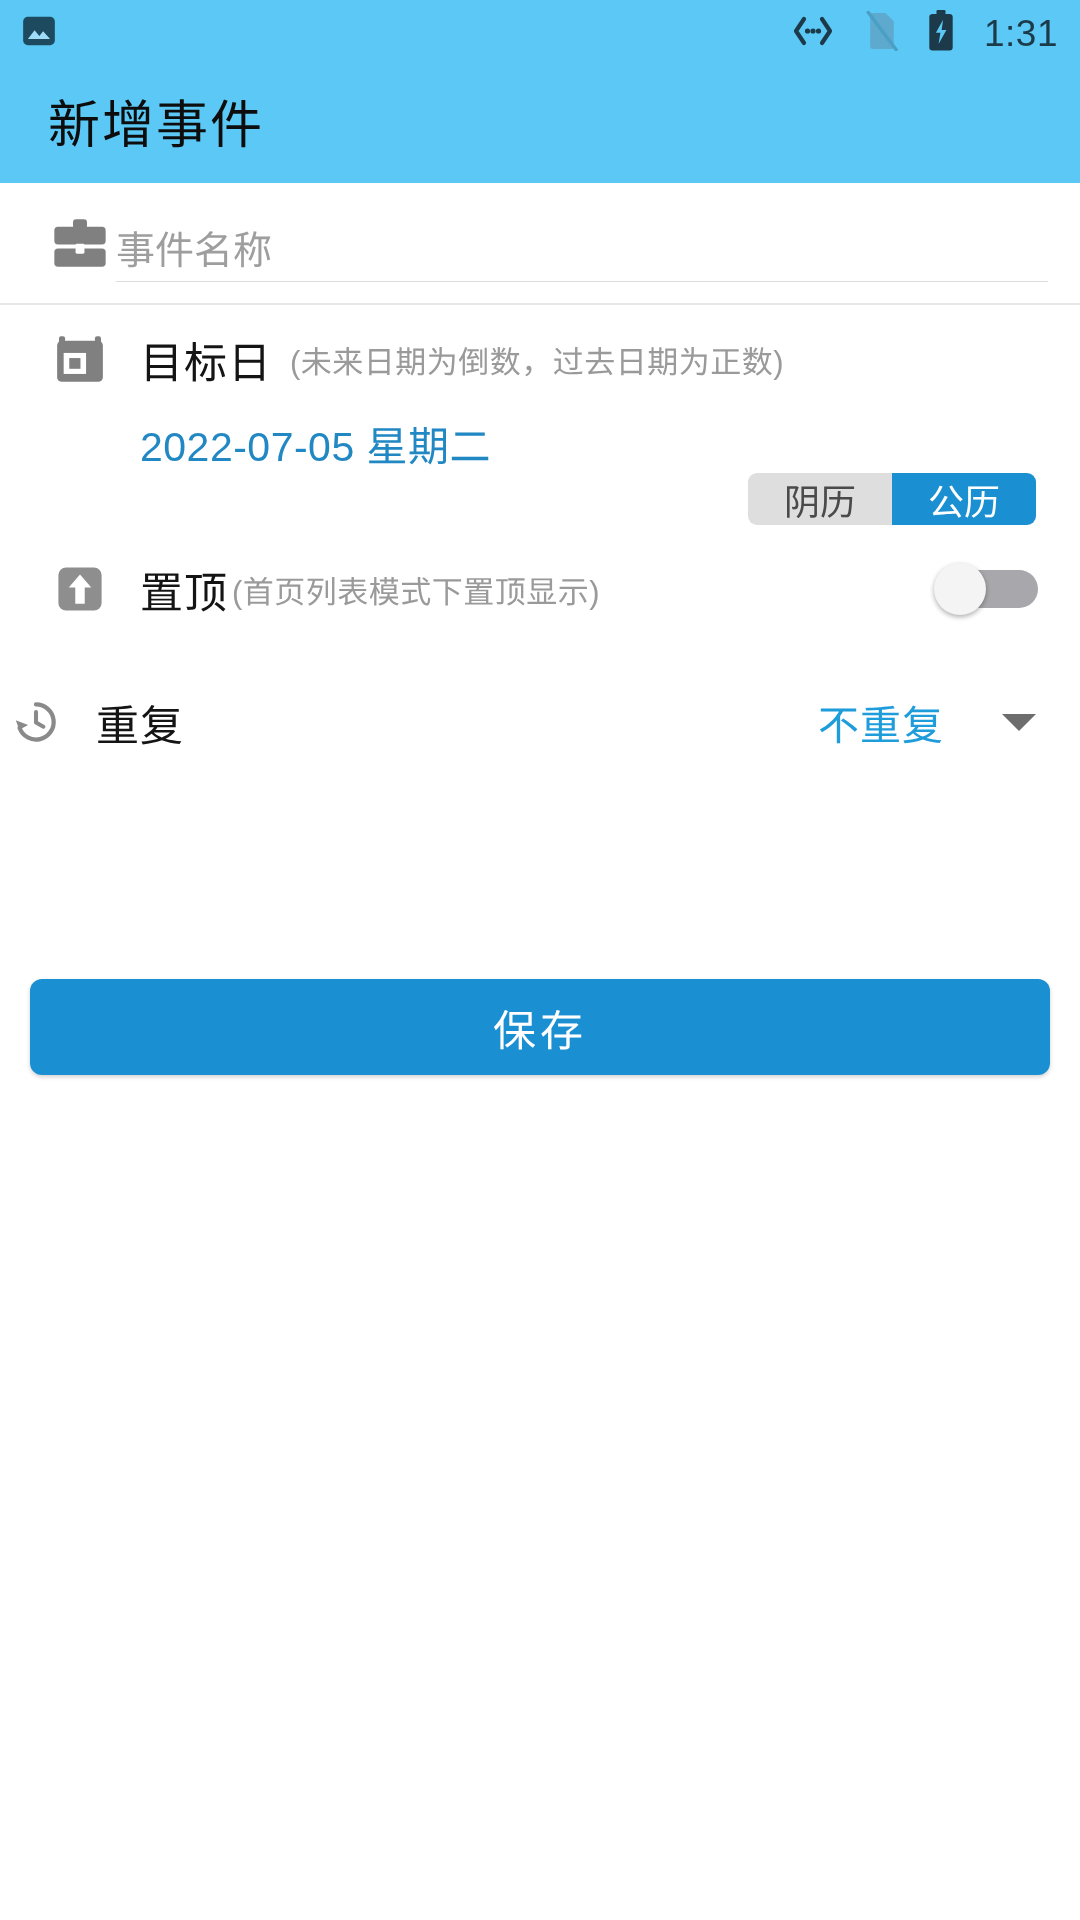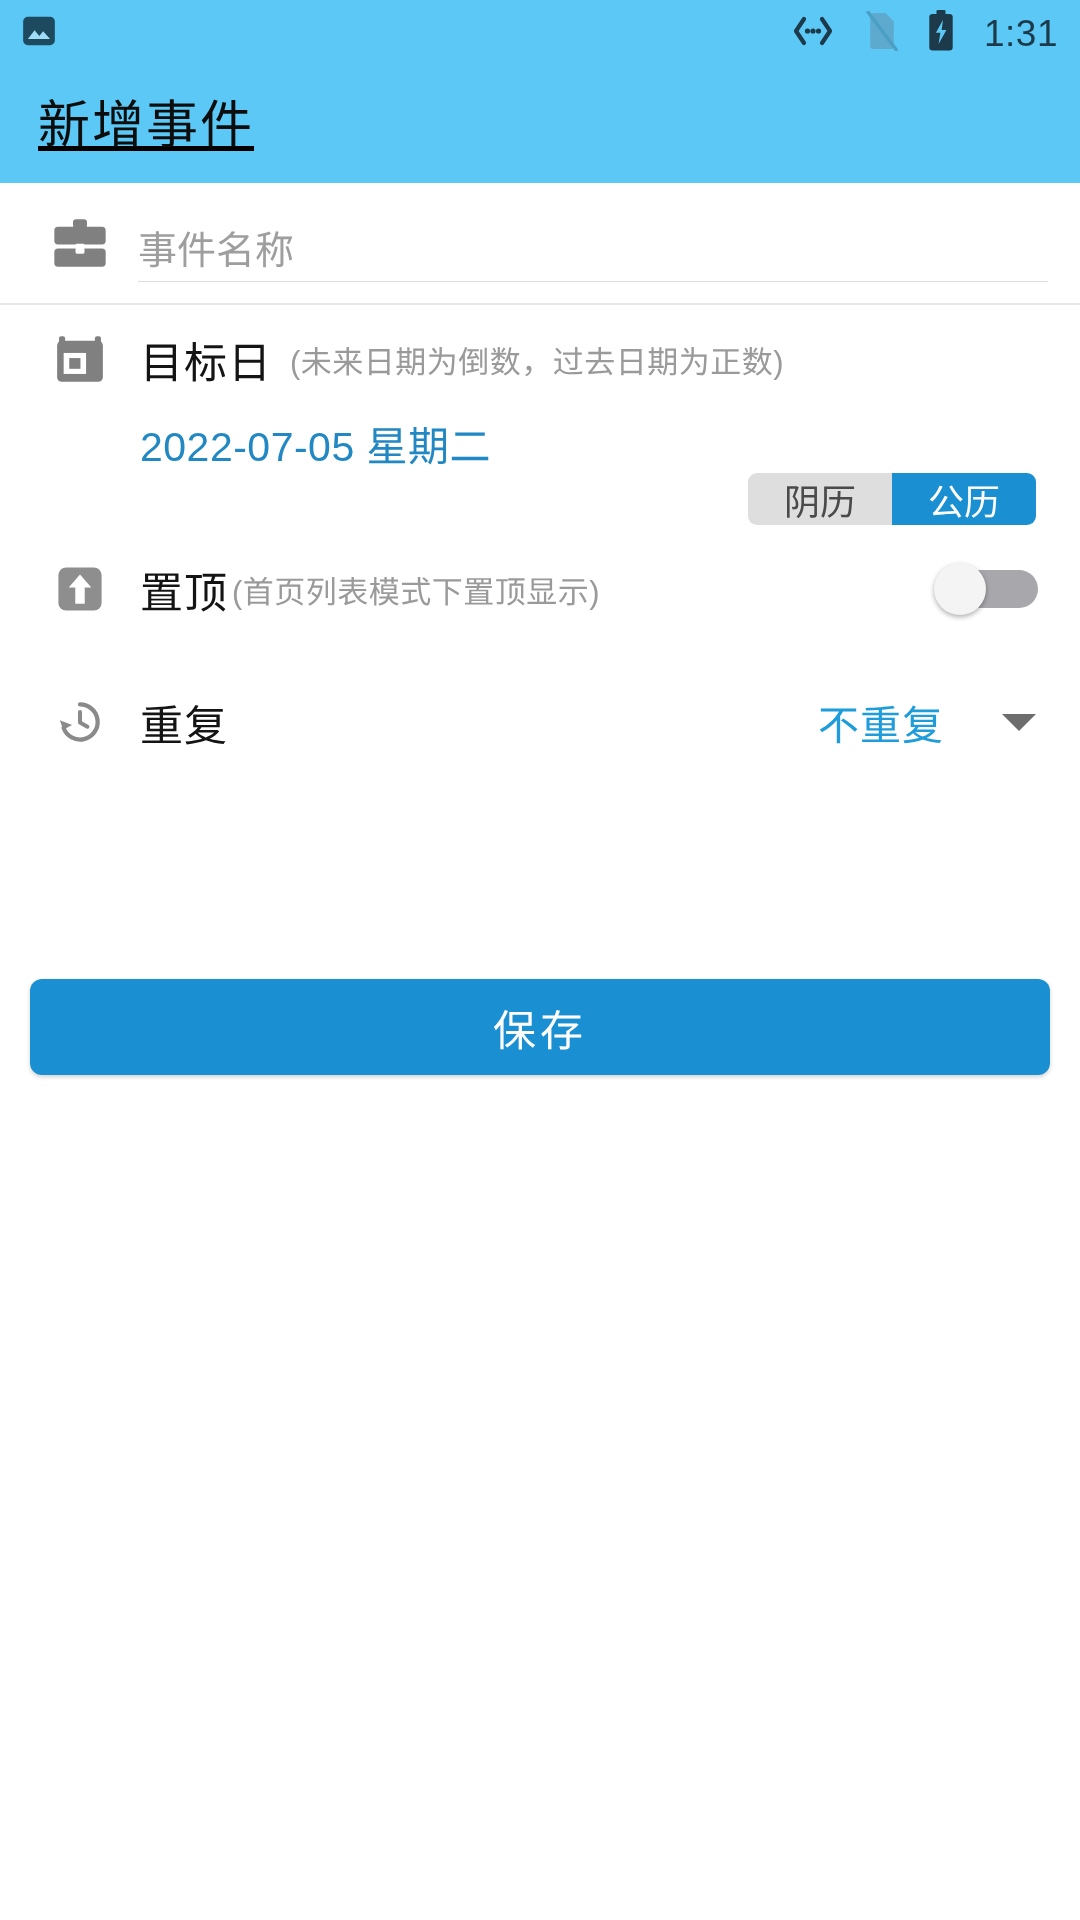--- a/index.html
+++ b/index.html
@@ -27,39 +27,38 @@
     font-size:37px; color:#1d3a4a; letter-spacing:0.5px;
     font-family:"Liberation Sans","DejaVu Sans",sans-serif;
     line-height:1;
   }
 
   
   #app-bar {
     height:117px; width:100%;
     background:#5BC8F5;
     display:flex; align-items:center;
-    padding-left:38px;
-    text-decoration:underline;
+    padding-left:48px;
   }
   #page-title {
     font-size:52px; color:#0d0d0d; letter-spacing:2px;
     font-weight:400; line-height:1;
   }
 
   
   #content { width:100%; background:#ffffff; }
 
   
   #name-row {
     height:120px; padding:0 32px 0 44px;
     display:flex; align-items:center;
   }
   #briefcase-wrap { width:72px; display:flex; justify-content:center; }
   #name-field-wrap {
-    flex:1; margin-left:22px; height:78px;
+    flex:1; height:78px;
     display:flex; align-items:flex-end;
     border-bottom:1.5px solid #dcdcdc;
     padding-bottom:8px;
   }
   #name-input {
     width:100%; border:none; outline:none; background:transparent;
     font-size:39px; color:#3b3b3b;
     font-family:"Liberation Sans","DejaVu Sans",sans-serif;
   }
   #name-input::placeholder { color:#9e9e9e; }
@@ -122,21 +121,21 @@
   }
   #pin-thumb {
     position:absolute; left:0; top:0;
     width:52px; height:52px; border-radius:50%;
     background:#f4f4f4;
     box-shadow:0 2px 5px rgba(0,0,0,0.32);
   }
 
   
   #repeat-row {
-    height:138px; padding-left:44px; padding-right:44px;
+    height:138px; padding-right:44px;
     display:flex; align-items:center;
   }
   #repeat-label { font-size:43px; color:#141414; margin-left:24px; letter-spacing:1px; }
   #repeat-value {
     margin-left:auto; font-size:41px; color:#1f9ddb; letter-spacing:1px;
   }
   #repeat-caret {
     margin-left:58px; width:0; height:0;
     border-left:17px solid transparent;
     border-right:17px solid transparent;

